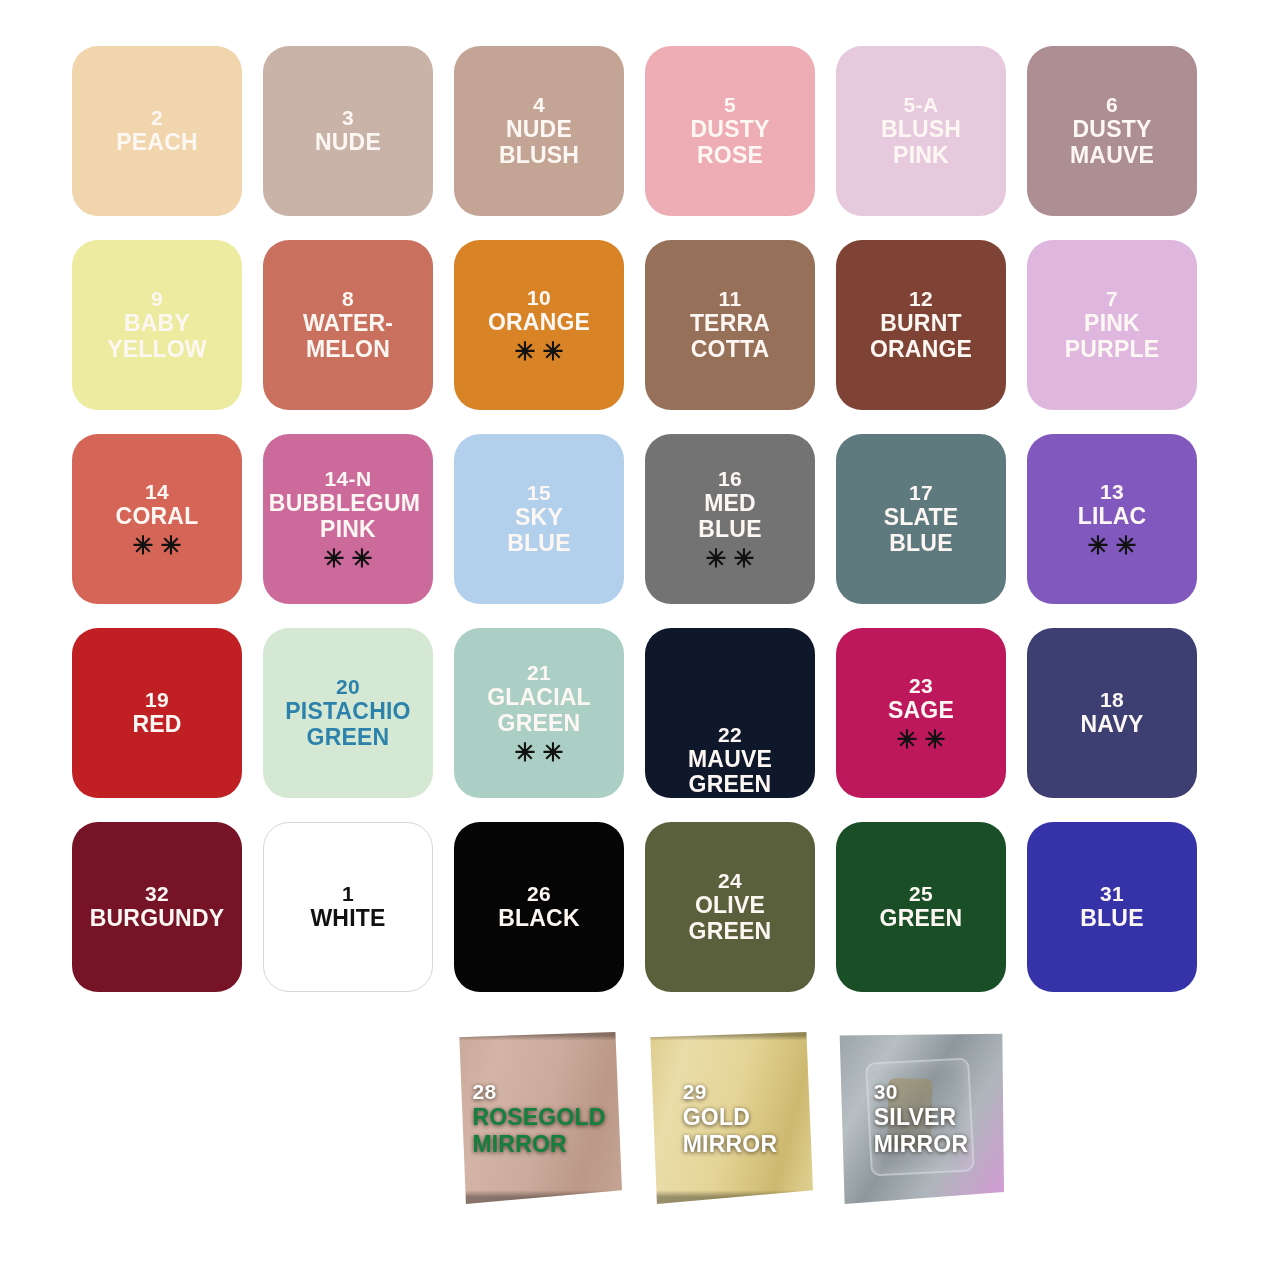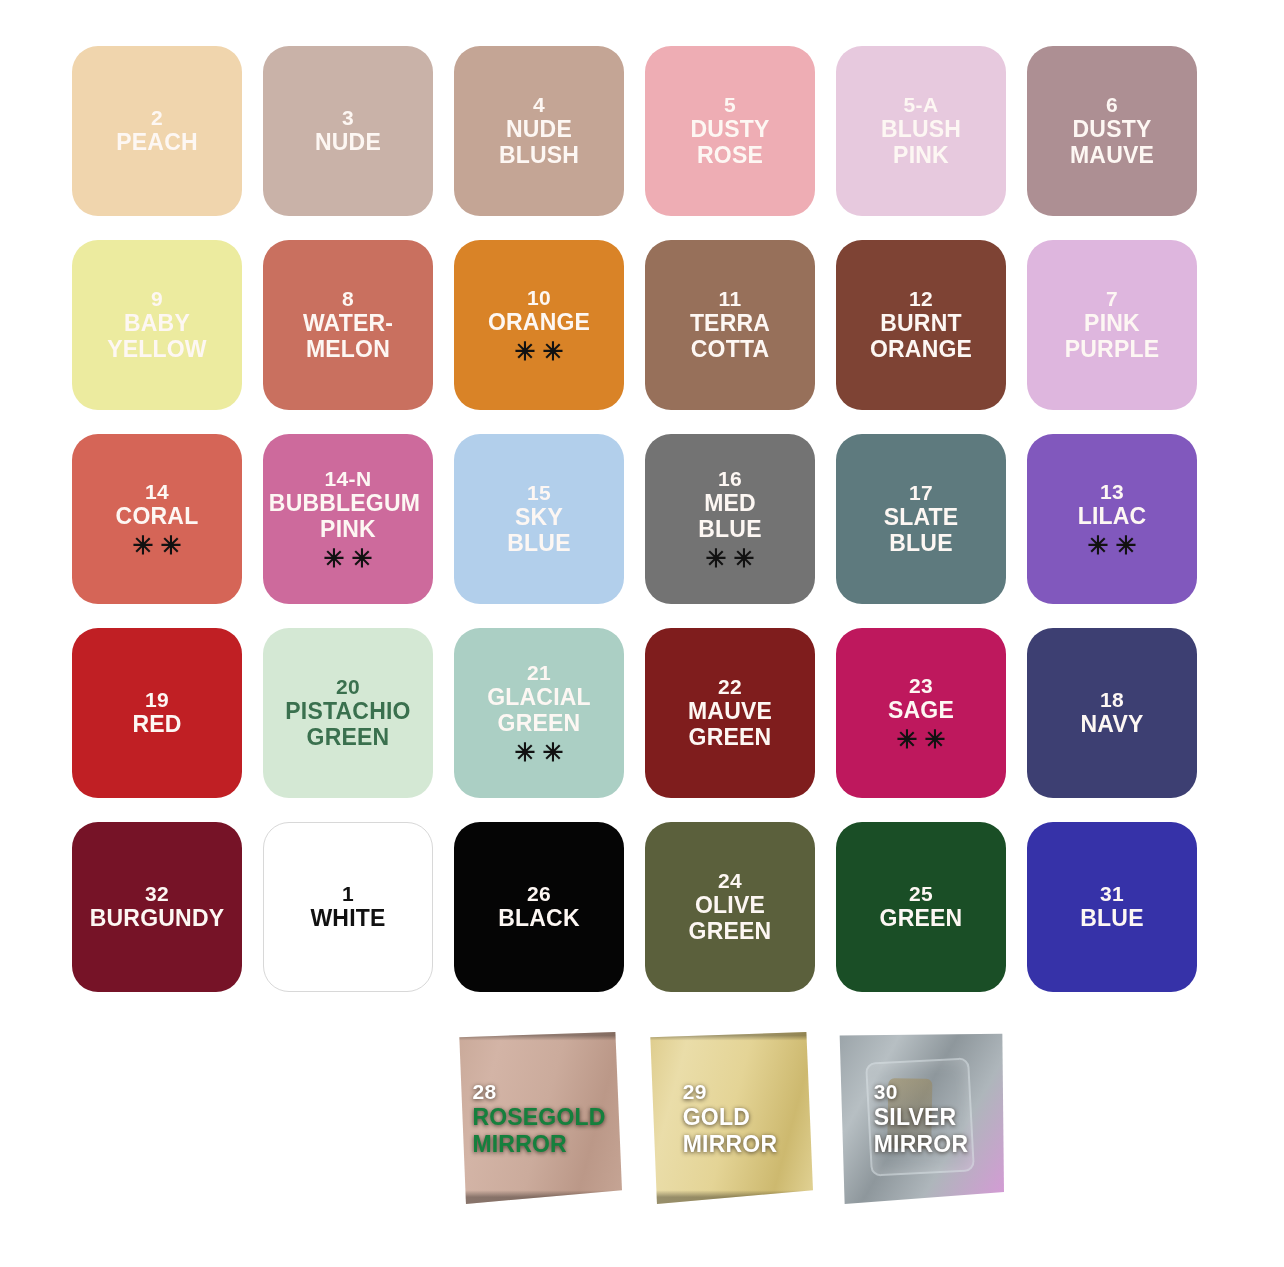--- a/index.html
+++ b/index.html
@@ -75,21 +75,21 @@
     margin-top: 3px;
     line-height: 1;
     text-indent: 7px;
   }
   
   .txt-light .sw-num,
   .txt-light .sw-name { color: #fdf7f3; }
   .txt-dark .sw-num,
   .txt-dark .sw-name { color: #111111; }
   .txt-faint .sw-num,
-  .txt-faint .sw-name { color: #14532d; opacity: 0.80; }
+  .txt-faint .sw-name { color: #0369a1; opacity: 0.80; }
 
   .bordered { border: 1px solid #d8d8d8; }
 
   
   .sw-name.overflow .ln.wide {
     display: block;
     width: 184px;
     margin-left: -7px;
     font-size: 23px;
   }
@@ -385,21 +385,21 @@
       <div class="swatch txt-light" style="background: rgb(171, 207, 196);">
         <div class="inner">
           <div class="sw-num">21</div>
           <div class="sw-name">
             <span class="ln">GLACIAL</span>
             <span class="ln">GREEN</span>
           </div>
           <div class="sw-stars">✳✳</div>
         </div>
       </div>
-      <div class="swatch txt-light" style="background: #7f1d1d;">
+      <div class="swatch txt-light" style="background: #0f172a; justify-content: flex-end;">
         <div class="inner">
           <div class="sw-num">22</div>
           <div class="sw-name">
             <span class="ln">MAUVE</span>
             <span class="ln">GREEN</span>
           </div>
         </div>
       </div>
       <div class="swatch txt-light" style="background: #be185d;">
         <div class="inner">

